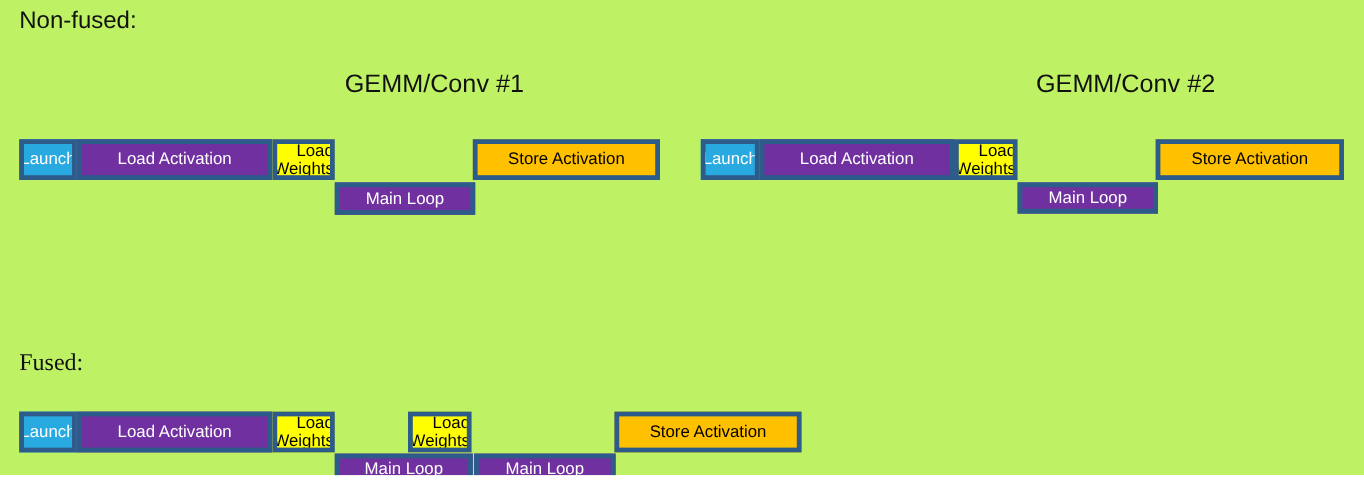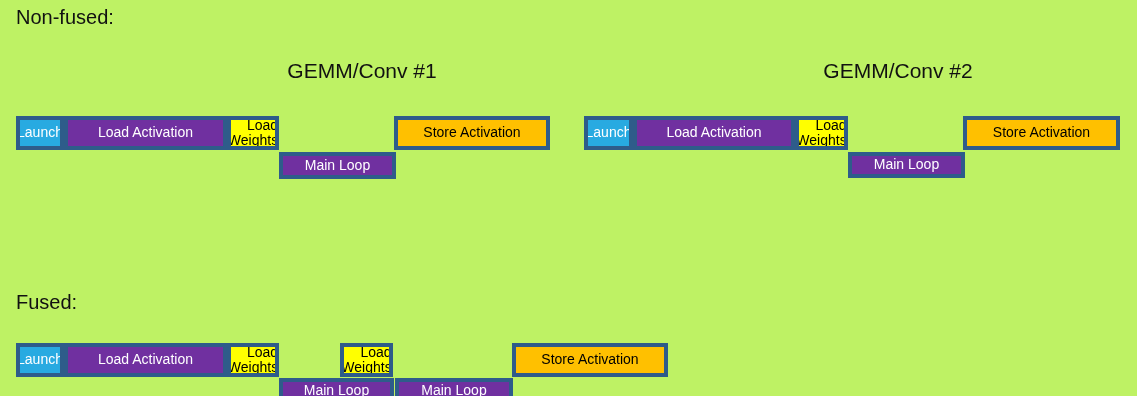--- a/index.html
+++ b/index.html
@@ -46,21 +46,21 @@
 </style>
 </head>
 <body>
 
 <div class="canvas">
 
   <div class="section-label" style="left: 16px; top: 6px; color: rgb(17, 17, 17);">Non-fused:</div>
 
   <div class="group-title" style="left: 322px; top: 59px; color: rgb(17, 17, 17);">GEMM/Conv #1</div>
 
-  <div class="group-title" style="left: 858px; top: 59px; color: rgb(17, 17, 17); text-align: center;">GEMM/Conv #2</div>
+  <div class="group-title" style="left: 898px; top: 59px; color: rgb(17, 17, 17); text-align: center;">GEMM/Conv #2</div>
 
   <div class="seg" style="left: 16px; top: 116px; width: 48px; height: 34px; background-color: rgb(40, 170, 225); border-color: rgb(46, 92, 138); color: rgb(255, 255, 255);">Launch</div>
 
   <div class="seg" style="left: 64px; top: 116px; width: 163px; height: 34px; background-color: rgb(112, 48, 160); border-color: rgb(46, 92, 138); color: rgb(255, 255, 255);">Load Activation</div>
 
   <div class="seg" style="left: 227px; top: 116px; width: 52px; height: 34px; background-color: rgb(255, 255, 0); border-color: rgb(46, 92, 138); color: rgb(0, 0, 0);">Load Weights</div>
 
   <div class="seg" style="left: 279px; top: 152px; width: 117px; height: 27px; background-color: rgb(112, 48, 160); border-color: rgb(46, 92, 138); color: rgb(255, 255, 255);">Main Loop</div>
 
   <div class="seg" style="left: 394px; top: 116px; width: 156px; height: 34px; background-color: rgb(255, 192, 0); border-color: rgb(46, 92, 138); color: rgb(0, 0, 0);">Store Activation</div>
@@ -68,21 +68,21 @@
   <div class="seg" style="left: 584px; top: 116px; width: 49px; height: 34px; background-color: rgb(40, 170, 225); border-color: rgb(46, 92, 138); color: rgb(255, 255, 255);">Launch</div>
 
   <div class="seg" style="left: 633px; top: 116px; width: 162px; height: 34px; background-color: rgb(112, 48, 160); border-color: rgb(46, 92, 138); color: rgb(255, 255, 255);">Load Activation</div>
 
   <div class="seg" style="left: 795px; top: 116px; width: 53px; height: 34px; background-color: rgb(255, 255, 0); border-color: rgb(46, 92, 138); color: rgb(0, 0, 0);">Load Weights</div>
 
   <div class="seg" style="left: 848px; top: 152px; width: 117px; height: 26px; background-color: rgb(112, 48, 160); border-color: rgb(46, 92, 138); color: rgb(255, 255, 255);">Main Loop</div>
 
   <div class="seg" style="left: 963px; top: 116px; width: 157px; height: 34px; background-color: rgb(255, 192, 0); border-color: rgb(46, 92, 138); color: rgb(0, 0, 0);">Store Activation</div>
 
-  <div class="section-label" style="left: 16px; top: 291px; color: rgb(17, 17, 17);">Fused:</div>
+  <div class="section-label" style="left: 16px; top: 291px; color: rgb(17, 17, 17); font-family: Liberation Serif, serif;">Fused:</div>
 
   <div class="seg" style="left: 16px; top: 343px; width: 48px; height: 34px; background-color: rgb(40, 170, 225); border-color: rgb(46, 92, 138); color: rgb(255, 255, 255);">Launch</div>
 
   <div class="seg" style="left: 64px; top: 343px; width: 163px; height: 34px; background-color: rgb(112, 48, 160); border-color: rgb(46, 92, 138); color: rgb(255, 255, 255);">Load Activation</div>
 
   <div class="seg" style="left: 227px; top: 343px; width: 52px; height: 34px; background-color: rgb(255, 255, 0); border-color: rgb(46, 92, 138); color: rgb(0, 0, 0);">Load Weights</div>
 
   <div class="seg" style="left: 279px; top: 378px; width: 115px; height: 26px; background-color: rgb(112, 48, 160); border-color: rgb(46, 92, 138); color: rgb(255, 255, 255);">Main Loop</div>
 
   <div class="seg" style="left: 340px; top: 343px; width: 53px; height: 34px; background-color: rgb(255, 255, 0); border-color: rgb(46, 92, 138); color: rgb(0, 0, 0);">Load Weights</div>

